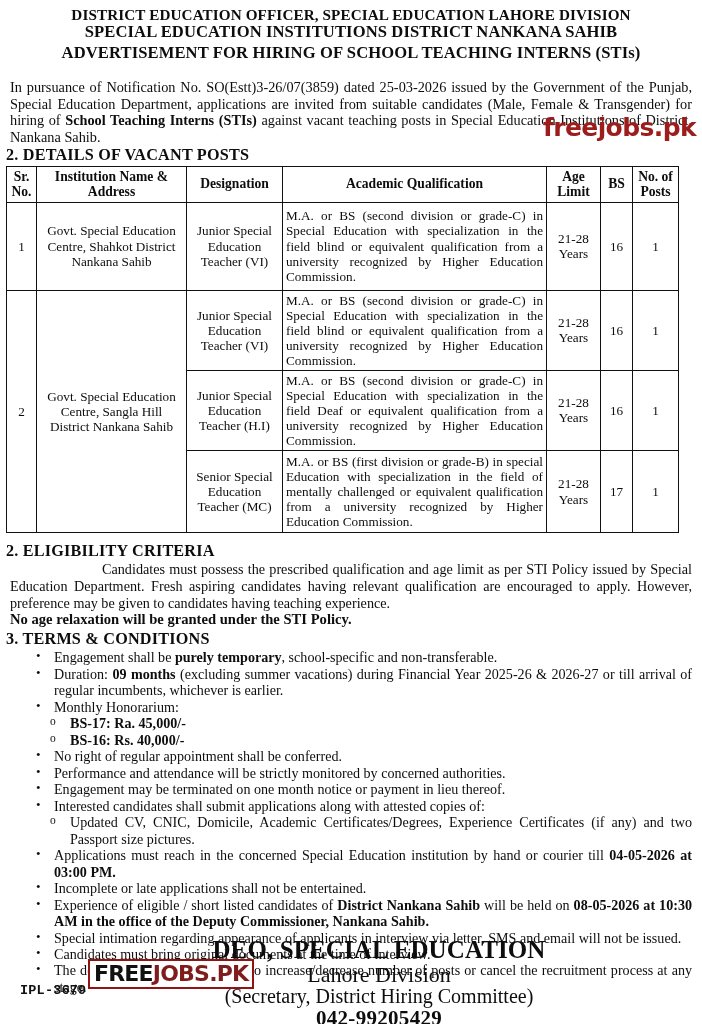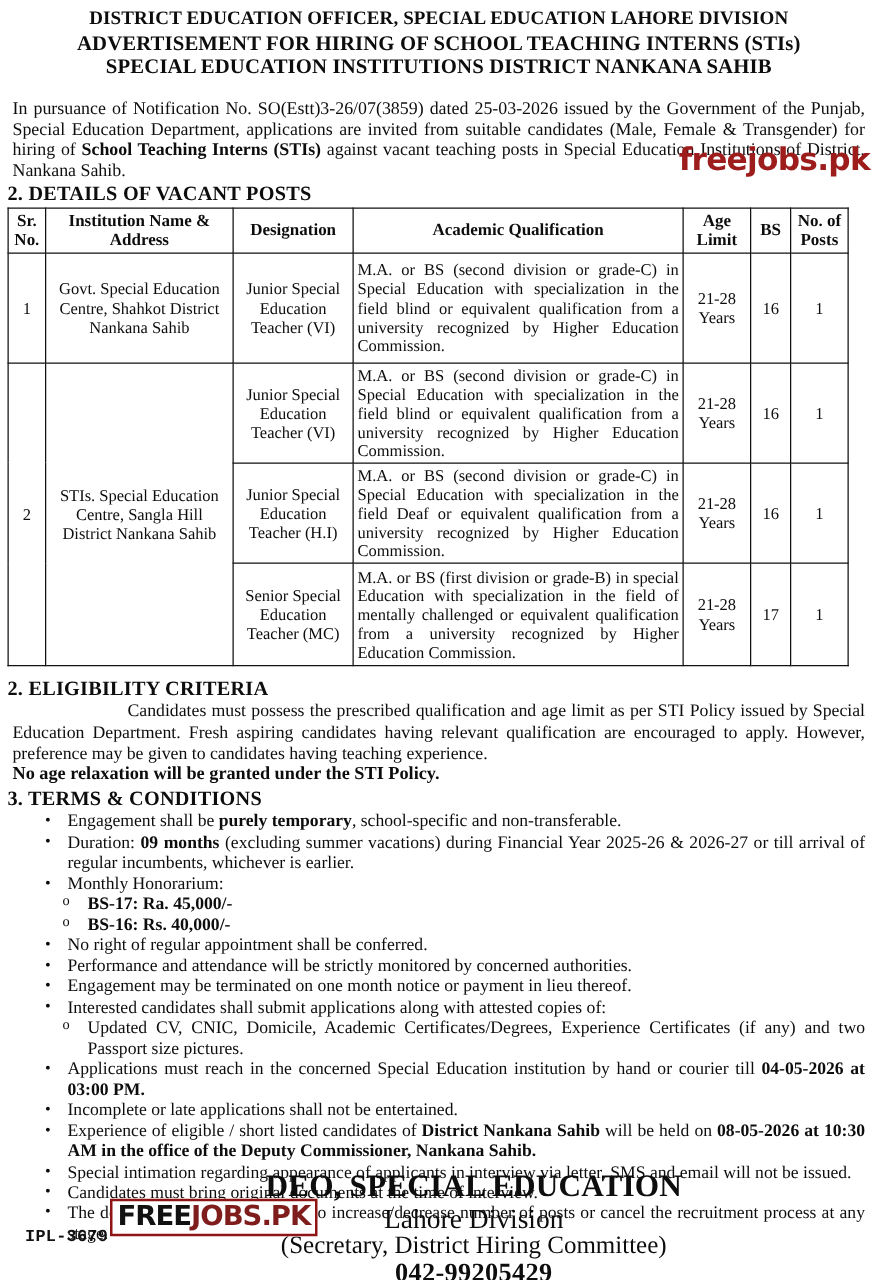--- a/index.html
+++ b/index.html
@@ -110,22 +110,22 @@
   .sign .l2 { font-weight:normal; font-size:22px; line-height:1.05; }
   .sign .l3 { font-size:20px; line-height:1.06; }
   .sign .l4 { font-weight:bold; font-size:21px; line-height:1.06; letter-spacing:.3px; }
 </style>
 </head>
 <body>
 
 <div class="page">
 
   <div class="hdr-line hdr1">DISTRICT EDUCATION OFFICER, SPECIAL EDUCATION LAHORE DIVISION</div>
+  <div class="hdr-line hdr3">SPECIAL EDUCATION INSTITUTIONS DISTRICT NANKANA SAHIB</div>
   <div class="hdr-line hdr2">ADVERTISEMENT FOR HIRING OF SCHOOL TEACHING INTERNS (STIs)</div>
-  <div class="hdr-line hdr3">SPECIAL EDUCATION INSTITUTIONS DISTRICT NANKANA SAHIB</div>
 
   <div class="intro"><span>In pursuance of Notification No. SO(Estt)3-26/07(3859) dated 25-03-2026 issued by the Government of the Punjab, Special Education Department, applications are invited from suitable candidates (Male, Female &amp; Transgender) for hiring of </span><b>School Teaching Interns (STIs)</b><span> against vacant teaching posts in Special Education Institutions of District, Nankana Sahib.</span></div>
 
   <div class="wm-top">freejobs.pk</div>
 
   <div class="sec-head">2. DETAILS OF VACANT POSTS</div>
 
   <table class="vac">
     <colgroup>
       <col class="col-sr">
@@ -152,21 +152,21 @@
         <td class="c">1</td>
         <td class="c">Govt. Special Education Centre, Shahkot District Nankana Sahib</td>
         <td class="c">Junior Special Education Teacher (VI)</td>
         <td class="qual">M.A. or BS (second division or grade-C) in Special Education with specialization in the field blind or equivalent qualification from a university recognized by Higher Education Commission.</td>
         <td class="c">21-28 Years</td>
         <td class="c">16</td>
         <td class="c">1</td>
       </tr>
       <tr style="height:78px;">
         <td class="c" rowspan="3">2</td>
-        <td class="c" rowspan="3">STIs. Special Education Centre, Sangla Hill District Nankana Sahib</td>
+        <td class="c" rowspan="3">Govt. Special Education Centre, Sangla Hill District Nankana Sahib</td>
         <td class="c">Junior Special Education Teacher (VI)</td>
         <td class="qual">M.A. or BS (second division or grade-C) in Special Education with specialization in the field blind or equivalent qualification from a university recognized by Higher Education Commission.</td>
         <td class="c">21-28 Years</td>
         <td class="c">16</td>
         <td class="c">1</td>
       </tr>
       <tr style="height:77px;">
         <td class="c">Junior Special Education Teacher (H.I)</td>
         <td class="qual">M.A. or BS (second division or grade-C) in Special Education with specialization in the field Deaf or equivalent qualification from a university recognized by Higher Education Commission.</td>
         <td class="c">21-28 Years</td>

